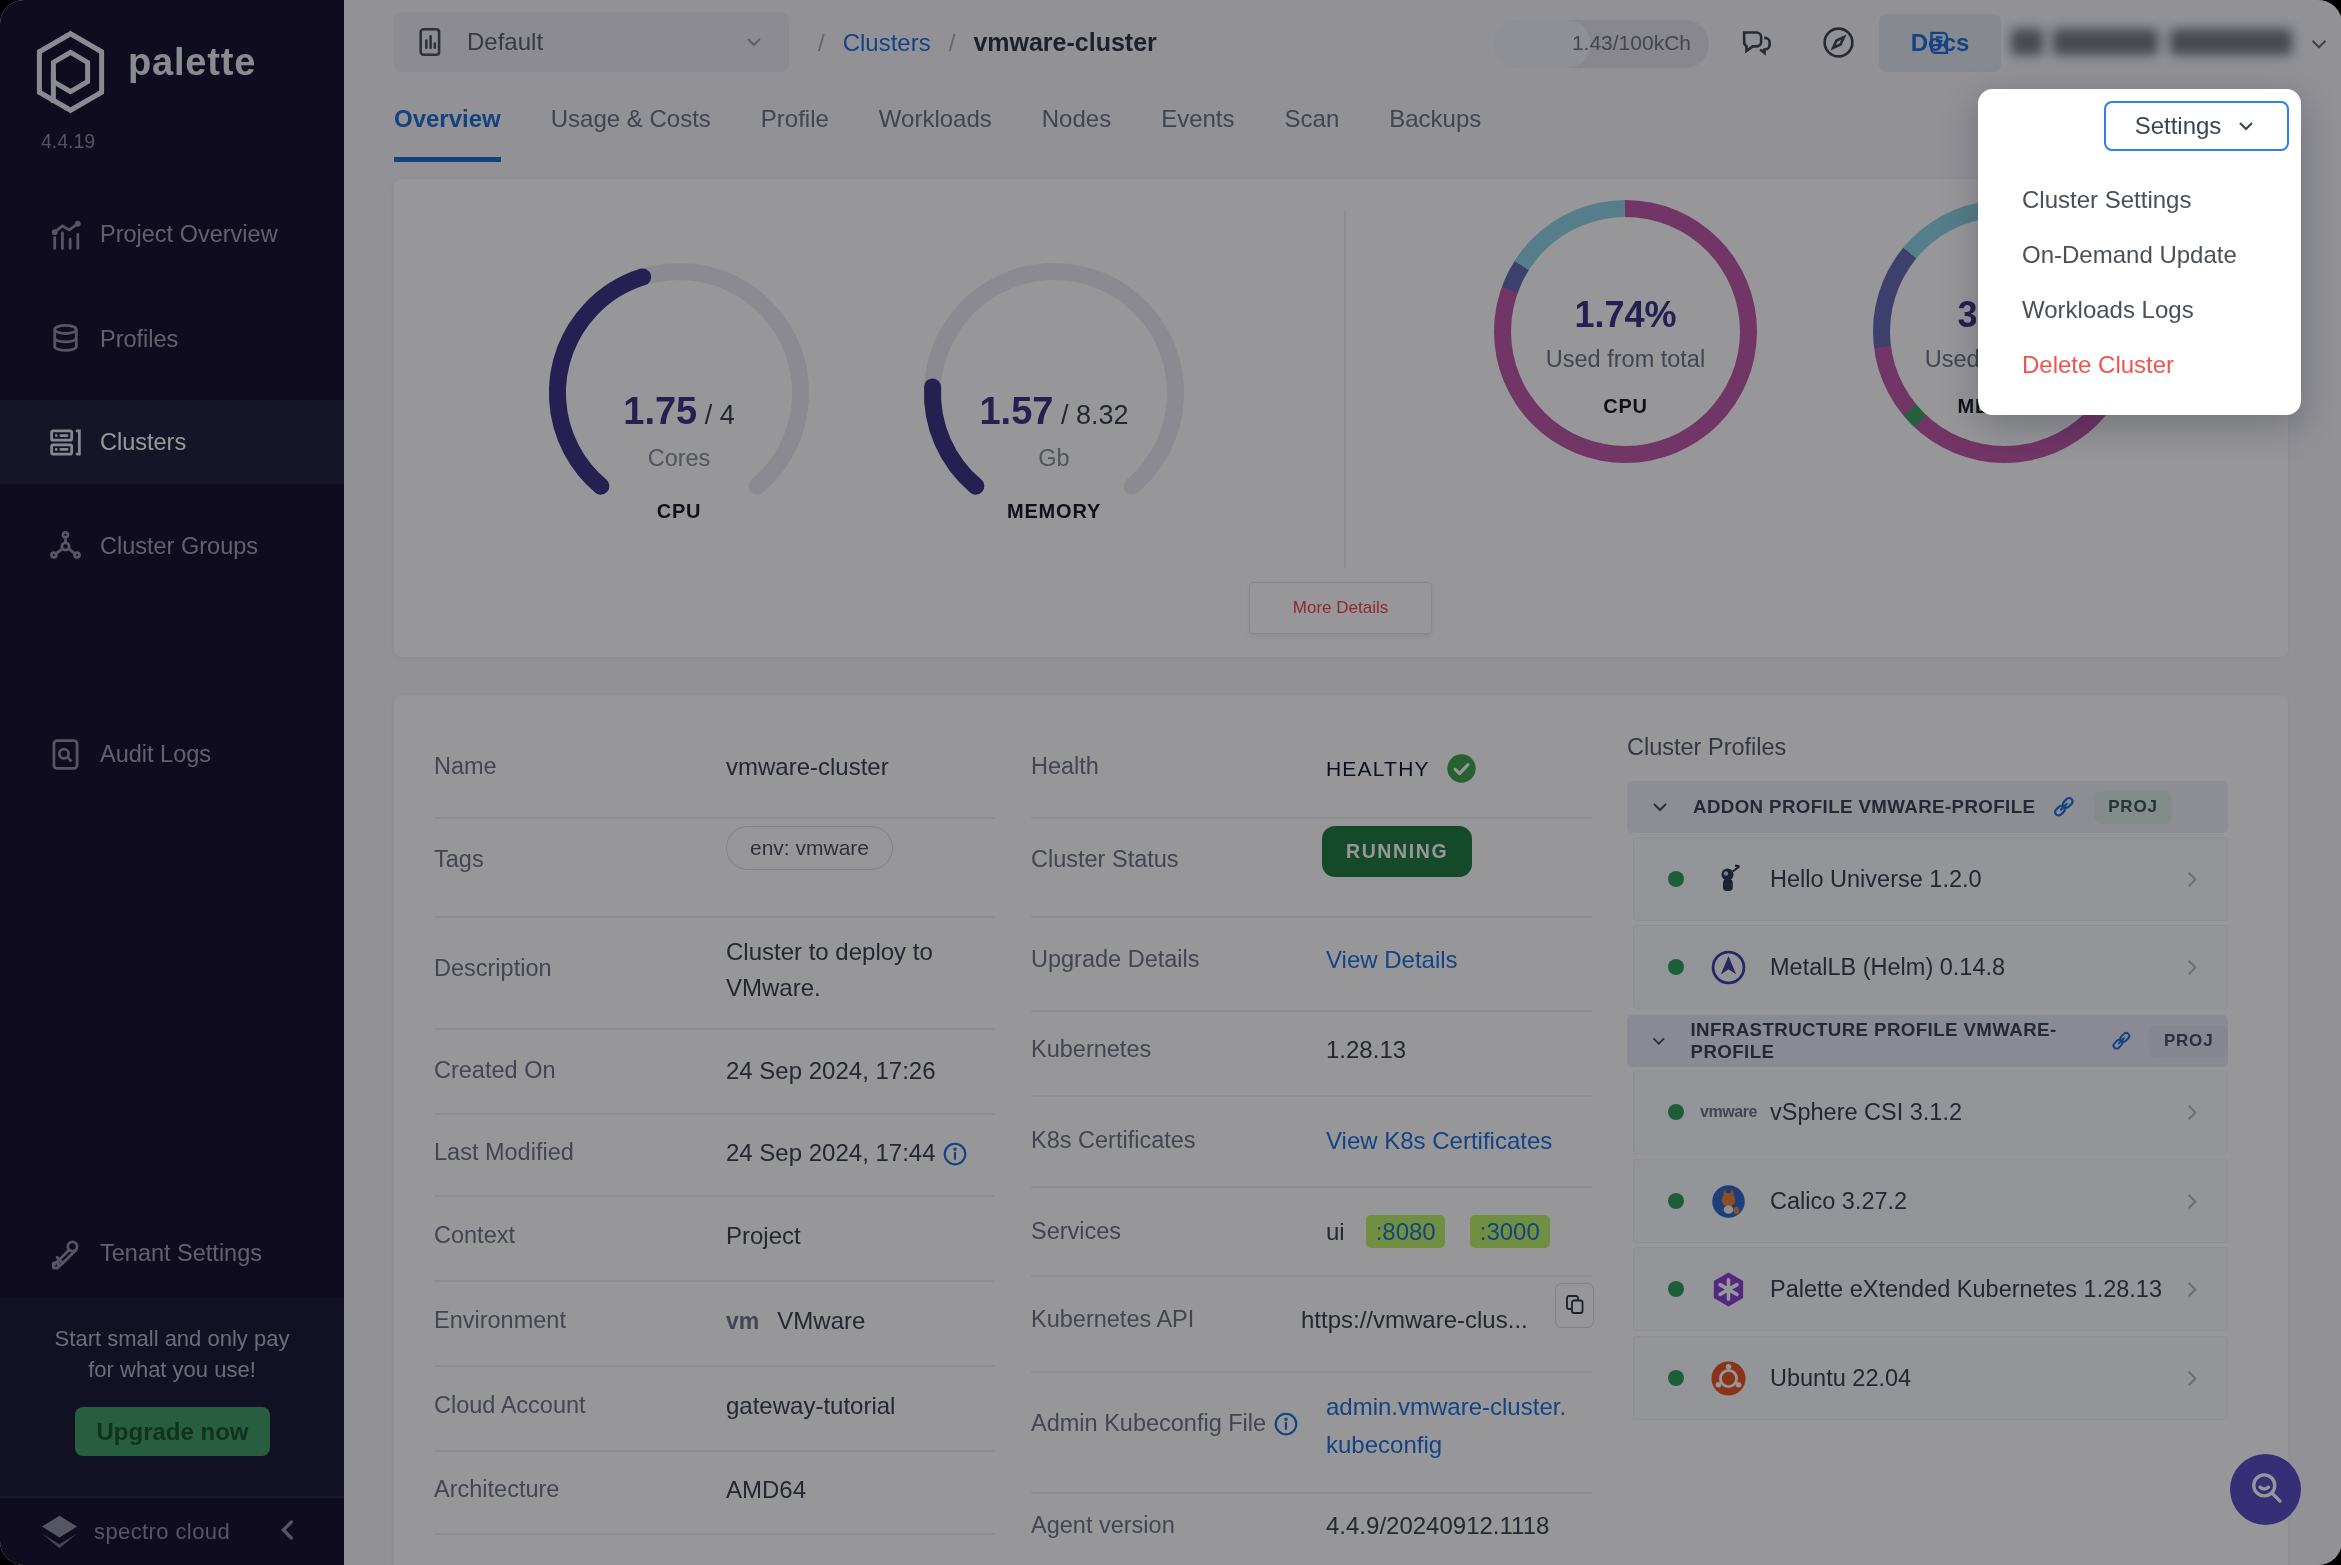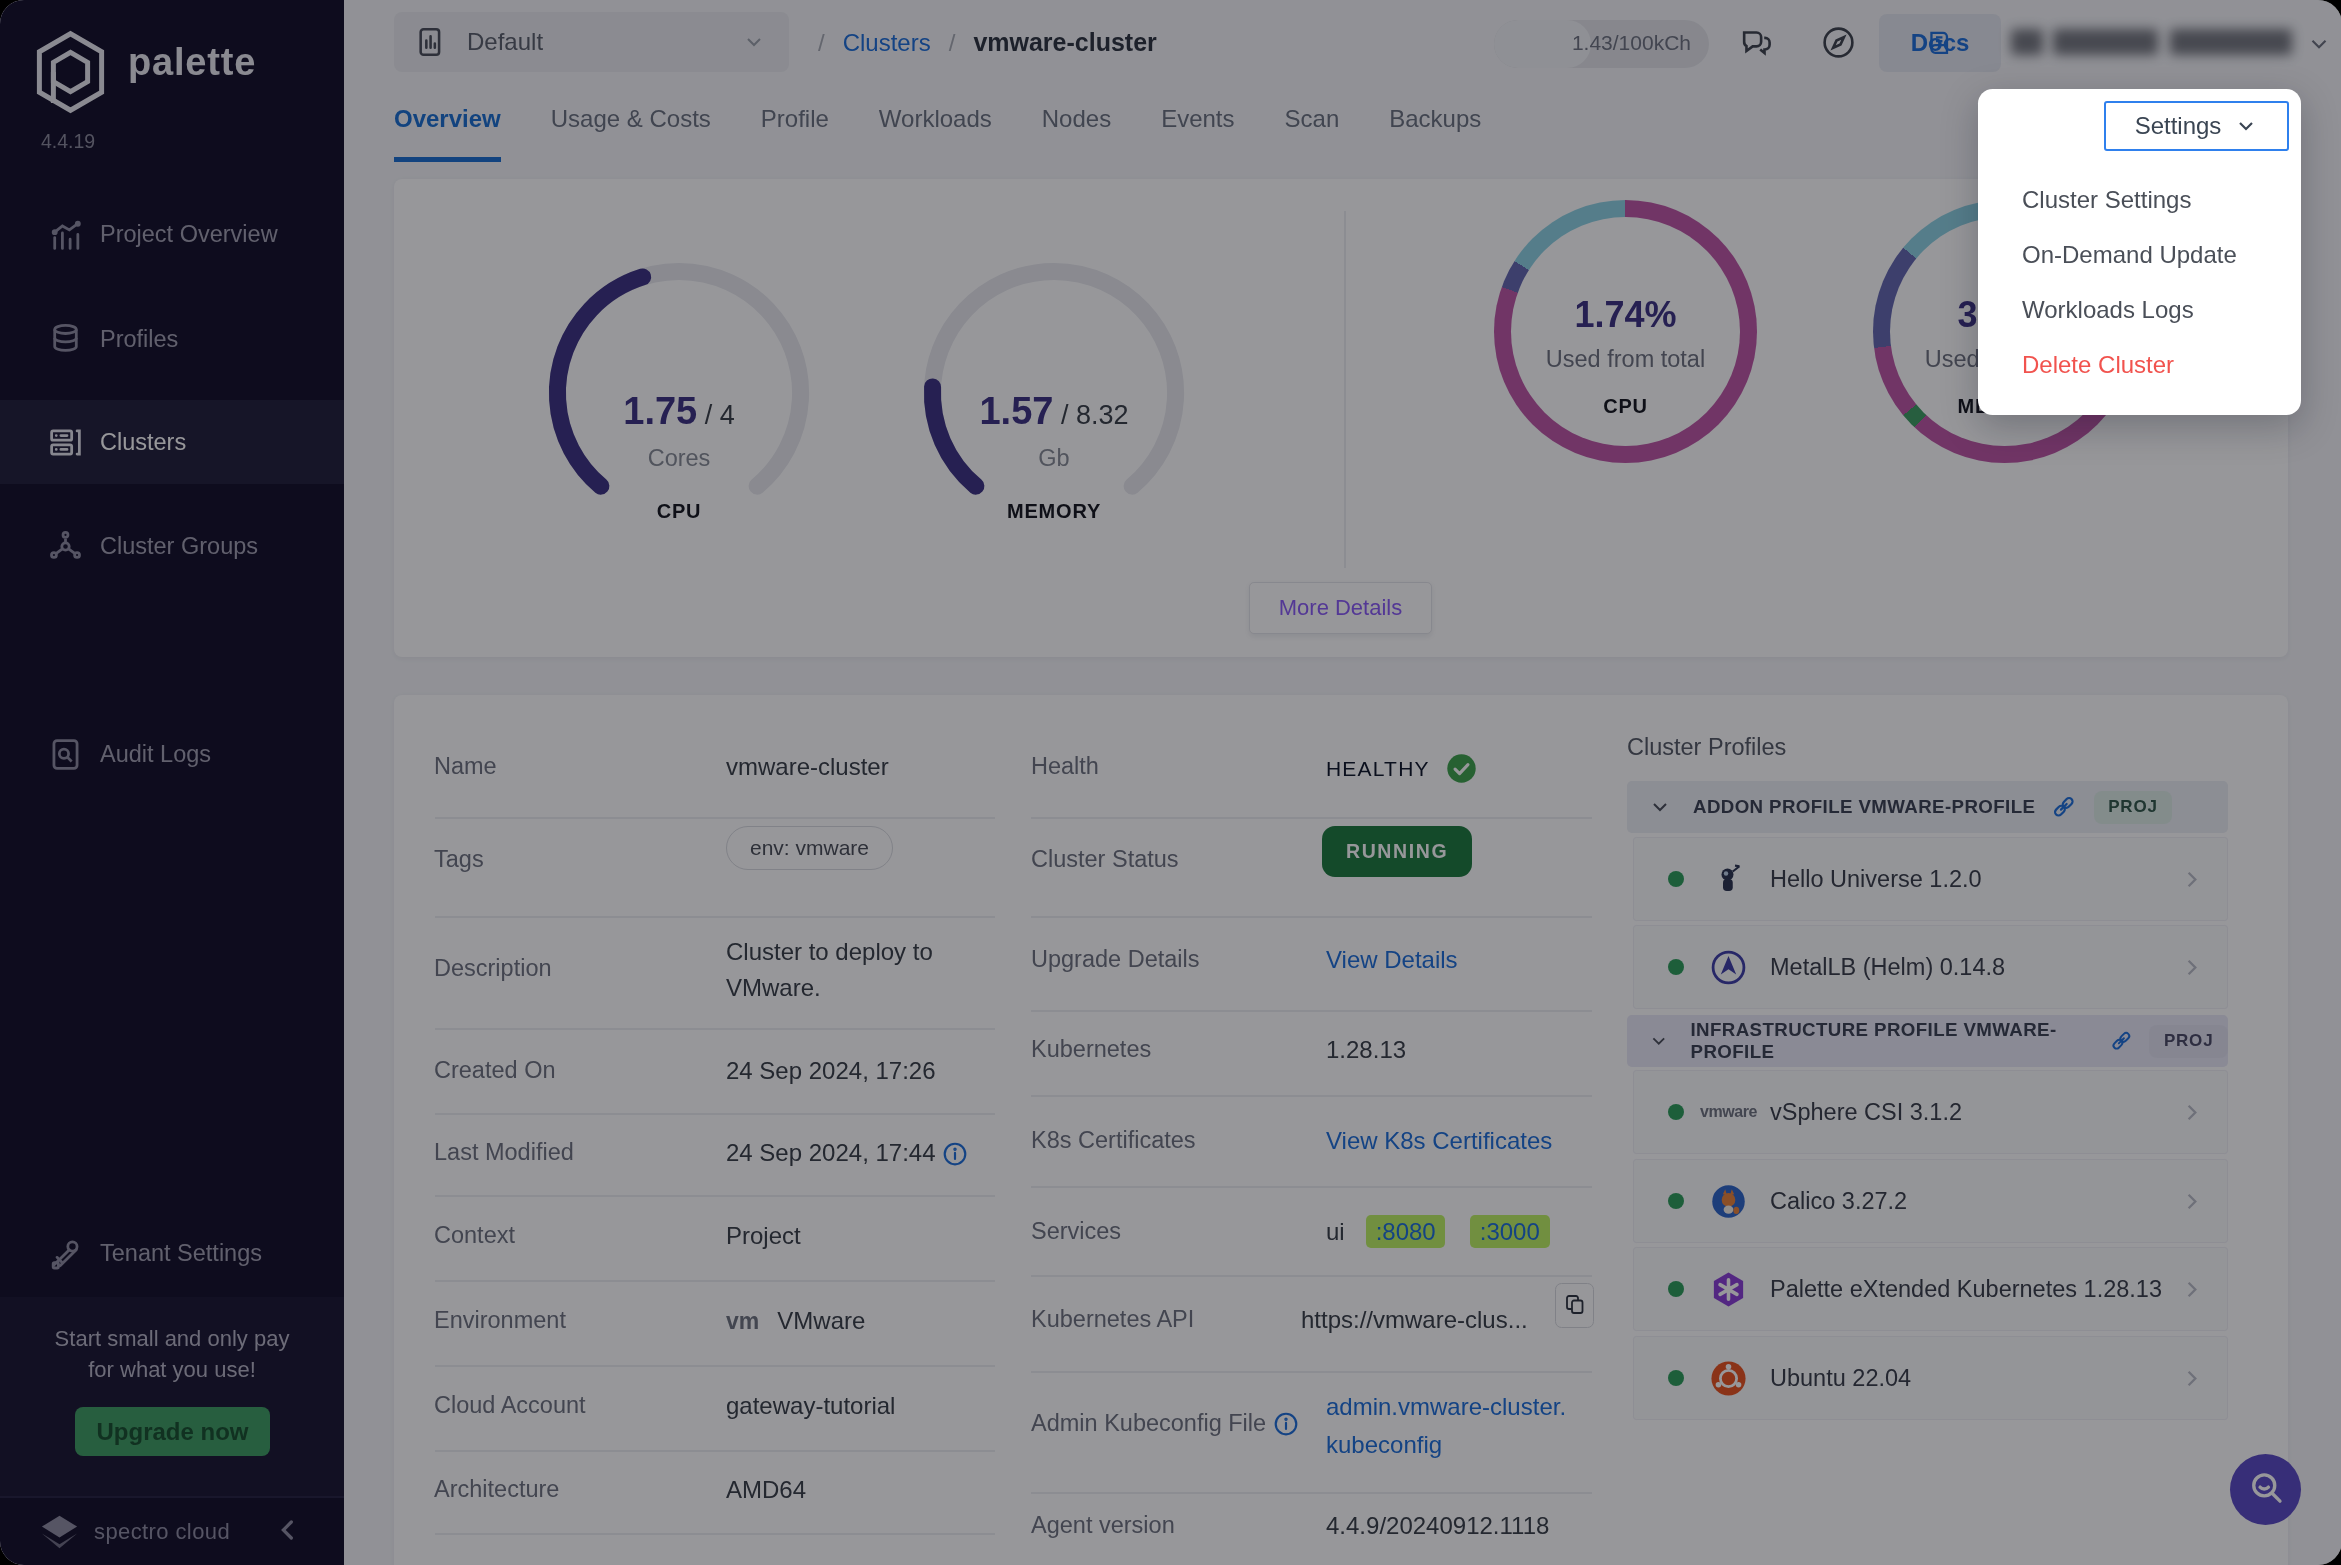--- a/index.html
+++ b/index.html
@@ -78,21 +78,21 @@
   .donut::after { content:""; position:absolute; inset:17px; background:#FFFFFF; border-radius:50%; }
   .donut-cpu { left:1100px; } .donut-mem { left:1479px; }
   .d-text { position:absolute; width:263px; text-align:center; z-index:2; }
   .d-val { top:94px; font-size:36px; font-weight:700; color:#3D3383; }
   .d-cap { top:146px; font-size:23.5px; color:#6E7380; }
   .d-lab { top:195px; font-size:20px; font-weight:700; color:#15181F; letter-spacing:0.8px; }
   .d-val.nudge { transform:translateX(-32px); }
 
   .more-details { position:absolute; left:855px; top:403px; width:183px; height:52px; background:#FFFFFF;
                   border:0.8px solid #E4E5EA; border-radius:4.9px; box-shadow:0 2.4px 4.9px rgba(30,35,60,0.08);
-                  font-size:22px; color:#8b5cf6; font-family:inherit; cursor:pointer; }
+                  font-size:17px; color:#ef4444; font-family:inherit; cursor:pointer; }
 
   
   .dlabel { position:absolute; font-size:23.5px; color:#6E7380; }
   .dvalue { position:absolute; font-size:24px; color:#3A4049; }
   .hline { position:absolute; height:1.6px; background:#EDEEF2; }
   .col1 .hline { left:41px; width:560px; } 
   .tag-pill { position:absolute; border:1.6px solid #D9DBE0; border-radius:24px; padding:9px 23px; font-size:21px; color:#4A4F58; }
   .link { color:#1E6FD9; cursor:pointer; }
   .healthy { font-size:21px; font-weight:400; letter-spacing:1.2px; color:#0f172a; }
   .check-ic { width:31px; height:31px; vertical-align:-8px; margin-left:9.7px; }
@@ -119,21 +119,21 @@
   .cp-ic { width:41px; height:41px; margin-left:24px; flex:none; display:flex; align-items:center; justify-content:center; }
   .cp-name { margin-left:21px; font-size:23.5px; color:#3A3F4A; }
   .cp-chev { position:absolute; right:24px; width:23px; height:23px; color:#B9BCC6; }
   .vmware-word { font-size:16px; font-weight:700; color:#6F7480; letter-spacing:-0.4px; }
 
   
   .overlay { position:absolute; inset:0; background:rgba(6,6,14,0.42); z-index:40; }
   .settings-panel { position:absolute; left:1978px; top:89px; width:323px; height:326px; background:#FFFFFF;
                     border-radius:14.6px; box-shadow:0 11.4px 36px rgba(10,14,30,0.25); z-index:50; }
   .settings-btn { position:absolute; right:12px; top:12px; width:185px; height:50px; background:#FFF;
-                  border:2.4px solid #2F80ED; border-radius:3px; display:flex; align-items:center; justify-content:center;
+                  border:2.4px solid #2F80ED; border-radius:8px; display:flex; align-items:center; justify-content:center;
                   gap:13px; cursor:pointer; font-family:inherit; }
   .settings-btn .slabel { font-size:24px; color:#3A4553; }
   .settings-btn .schev { width:24px; height:24px; color:#3A4553; }
   .menu { position:absolute; left:44px; top:83px; }
   .menu-item { height:55px; line-height:55px; font-size:24px; color:#4A4F58; cursor:pointer; white-space:nowrap; }
   .menu-item.danger { color:#F1534E; }
 
   
   .fab { position:absolute; left:2230px; top:1454px; width:71px; height:71px; border-radius:50%;
          background:#5B4BC4; z-index:20; border:none; cursor:pointer; }

